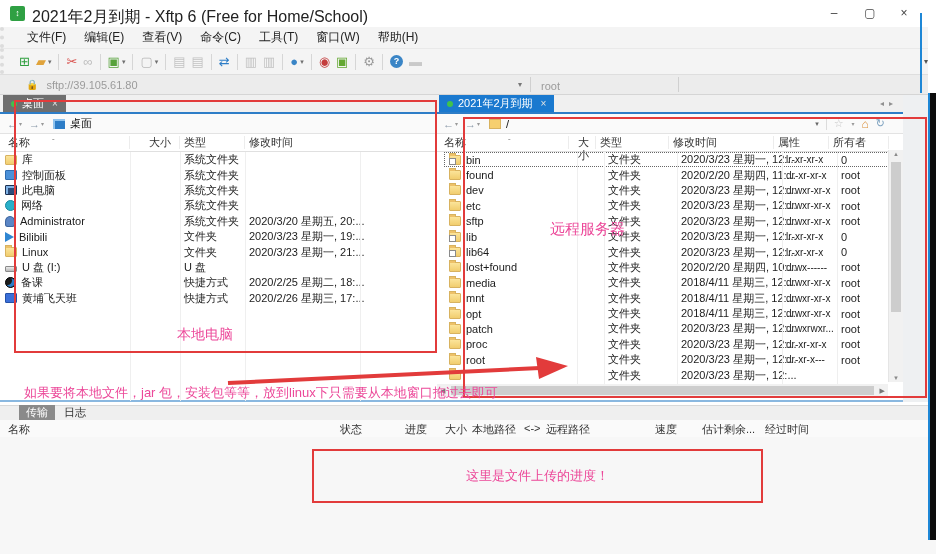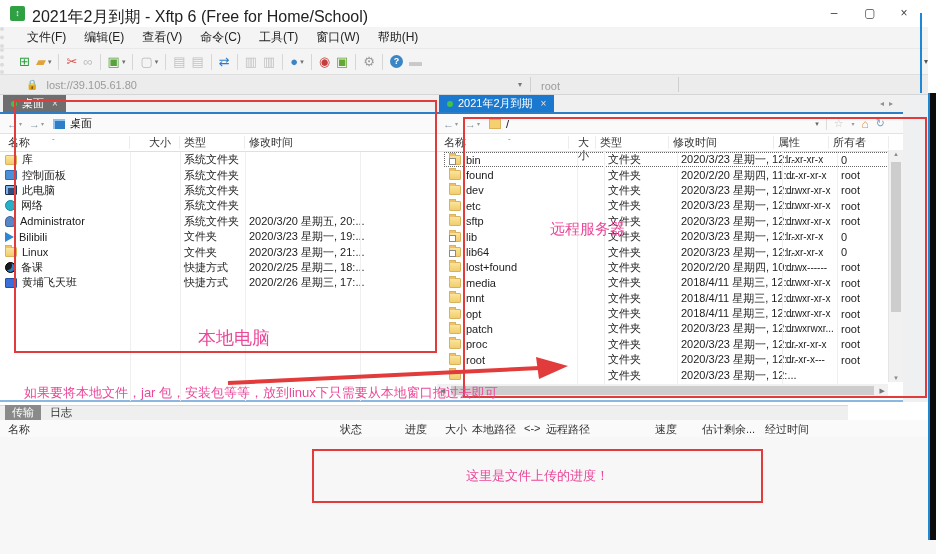--- a/index.html
+++ b/index.html
@@ -116,41 +116,41 @@
   .vsb{position:absolute;right:0;top:55px;bottom:18px;width:14px;background:#f1f1f1;
        border-left:1px solid #e5e5e5;}
   .vsb-arrow{position:absolute;left:0;width:14px;text-align:center;font-size:6px;color:#8a8a8a;}
   .vsb-up{top:1px}.vsb-down{bottom:1px}
   .vsb-thumb{position:absolute;left:2px;width:10px;top:12px;height:150px;background:#cdcdcd;}
   .hsb{position:absolute;left:1px;right:15px;bottom:3px;height:13px;background:#f1f1f1;}
   .hsb-arrow{position:absolute;top:3px;font-size:7px;color:#777;}
   .hsb-left{left:3px}.hsb-right{right:3px}
   .hsb-thumb{position:absolute;left:14px;right:14px;top:2px;height:9px;background:#cdcdcd;}
   
-  .ttabs{position:absolute;top:405px;left:0;width:848px;height:15px;background:#efefef;
-         border-top:1px solid #d8d8d8;display:flex;align-items:flex-end;padding-left:5px;
+  .ttabs{position:absolute;top:405px;left:0;width:928px;height:15px;background:#efefef;
+         border-top:1px solid #d8d8d8;display:flex;align-items:flex-end;padding-left:19px;
          gap:2px;box-sizing:border-box;}
   .ttab{font-size:11px;padding:0 7px;height:15px;line-height:15px;white-space:nowrap;}
   .ttab-active{background:#8a8a8a;color:#fff;}
   .ttab-idle{color:#333;}
   .theader{position:absolute;top:420px;left:0;width:928px;height:17px;background:#fafafa;
            border-bottom:1px solid #e2e2e2;font-size:11px;color:#333;}
   .thcell{position:absolute;top:2px;white-space:nowrap;}
   .tarea{position:absolute;top:437px;left:0;width:936px;height:117px;background:#f7f7f7;}
   
   .black-strip{position:absolute;left:928px;top:93px;width:8px;height:447px;background:#0c0c0c;
                border-left:2px solid #1e87d6;box-sizing:border-box;z-index:40;}
   .blue-border{position:absolute;left:920px;top:13px;width:2px;height:80px;background:#1e87d6;z-index:41;}
   
   .ann{position:absolute;z-index:50;pointer-events:none;}
   .ann-rect{border:2px solid #e23b3b;box-sizing:border-box;}
   .ann-text{color:#ec4899;white-space:nowrap;}
   .rect-left{left:14px;top:100px;width:423px;height:253px;}
   .rect-right{left:463px;top:117px;width:464px;height:281px;}
-  .lbl-local{left:198px;top:326px;font-size:18px;}
+  .lbl-local{left:177px;top:326px;font-size:14px;}
   .lbl-remote{left:550px;top:220px;font-size:15px;}
   .lbl-hint{left:24px;top:384px;font-size:13px;}
   .box-progress{left:312px;top:449px;width:451px;height:54px;display:flex;align-items:center;
                 justify-content:center;font-size:13px;}
   .arrow-svg{left:0;top:0;width:936px;height:554px;}
 </style>
 </head>
 <body>
 
 <div class="stage">
@@ -238,21 +238,21 @@
       </span>
       <span class="tbtn">
         <span class="tglyph" style="color: rgb(201, 201, 201);">▬</span>
       </span>
     </div>
   <div class="toolbar-overflow">▾</div>
 
   <div class="addressbar">
     <div class="addr-url">
       <span class="lock">🔒</span>
-      <span class="url">lost://39.105.61.80</span>
+      <span class="url">sftp://39.105.61.80</span>
       <span class="addr-caret">▾</span>
     </div>
     <div class="addr-sep"></div>
     <div class="addr-user">
       <input class="addr-input" value="root" style="">
     </div>
     <div class="addr-sep"></div>
   </div>
 
   <div class="main">
@@ -354,20 +354,29 @@
             <div class="cn">
               <span class="fi fi-folder"></span>
               <span>Linux</span>
             </div>
             <div class="cs"></div>
             <div class="ct">文件夹</div>
             <div class="cm">2020/3/23 星期一, 21:...</div>
           </div>
           <div class="row">
             <div class="cn">
+              <span class="fi fi-drive"></span>
+              <span>U 盘 (I:)</span>
+            </div>
+            <div class="cs"></div>
+            <div class="ct">U 盘</div>
+            <div class="cm"></div>
+          </div>
+          <div class="row">
+            <div class="cn">
               <span class="fi fi-short1"></span>
               <span>备课</span>
             </div>
             <div class="cs"></div>
             <div class="ct">快捷方式</div>
             <div class="cm">2020/2/25 星期二, 18:...</div>
           </div>
           <div class="row">
             <div class="cn">
               <span class="fi fi-short2"></span>

